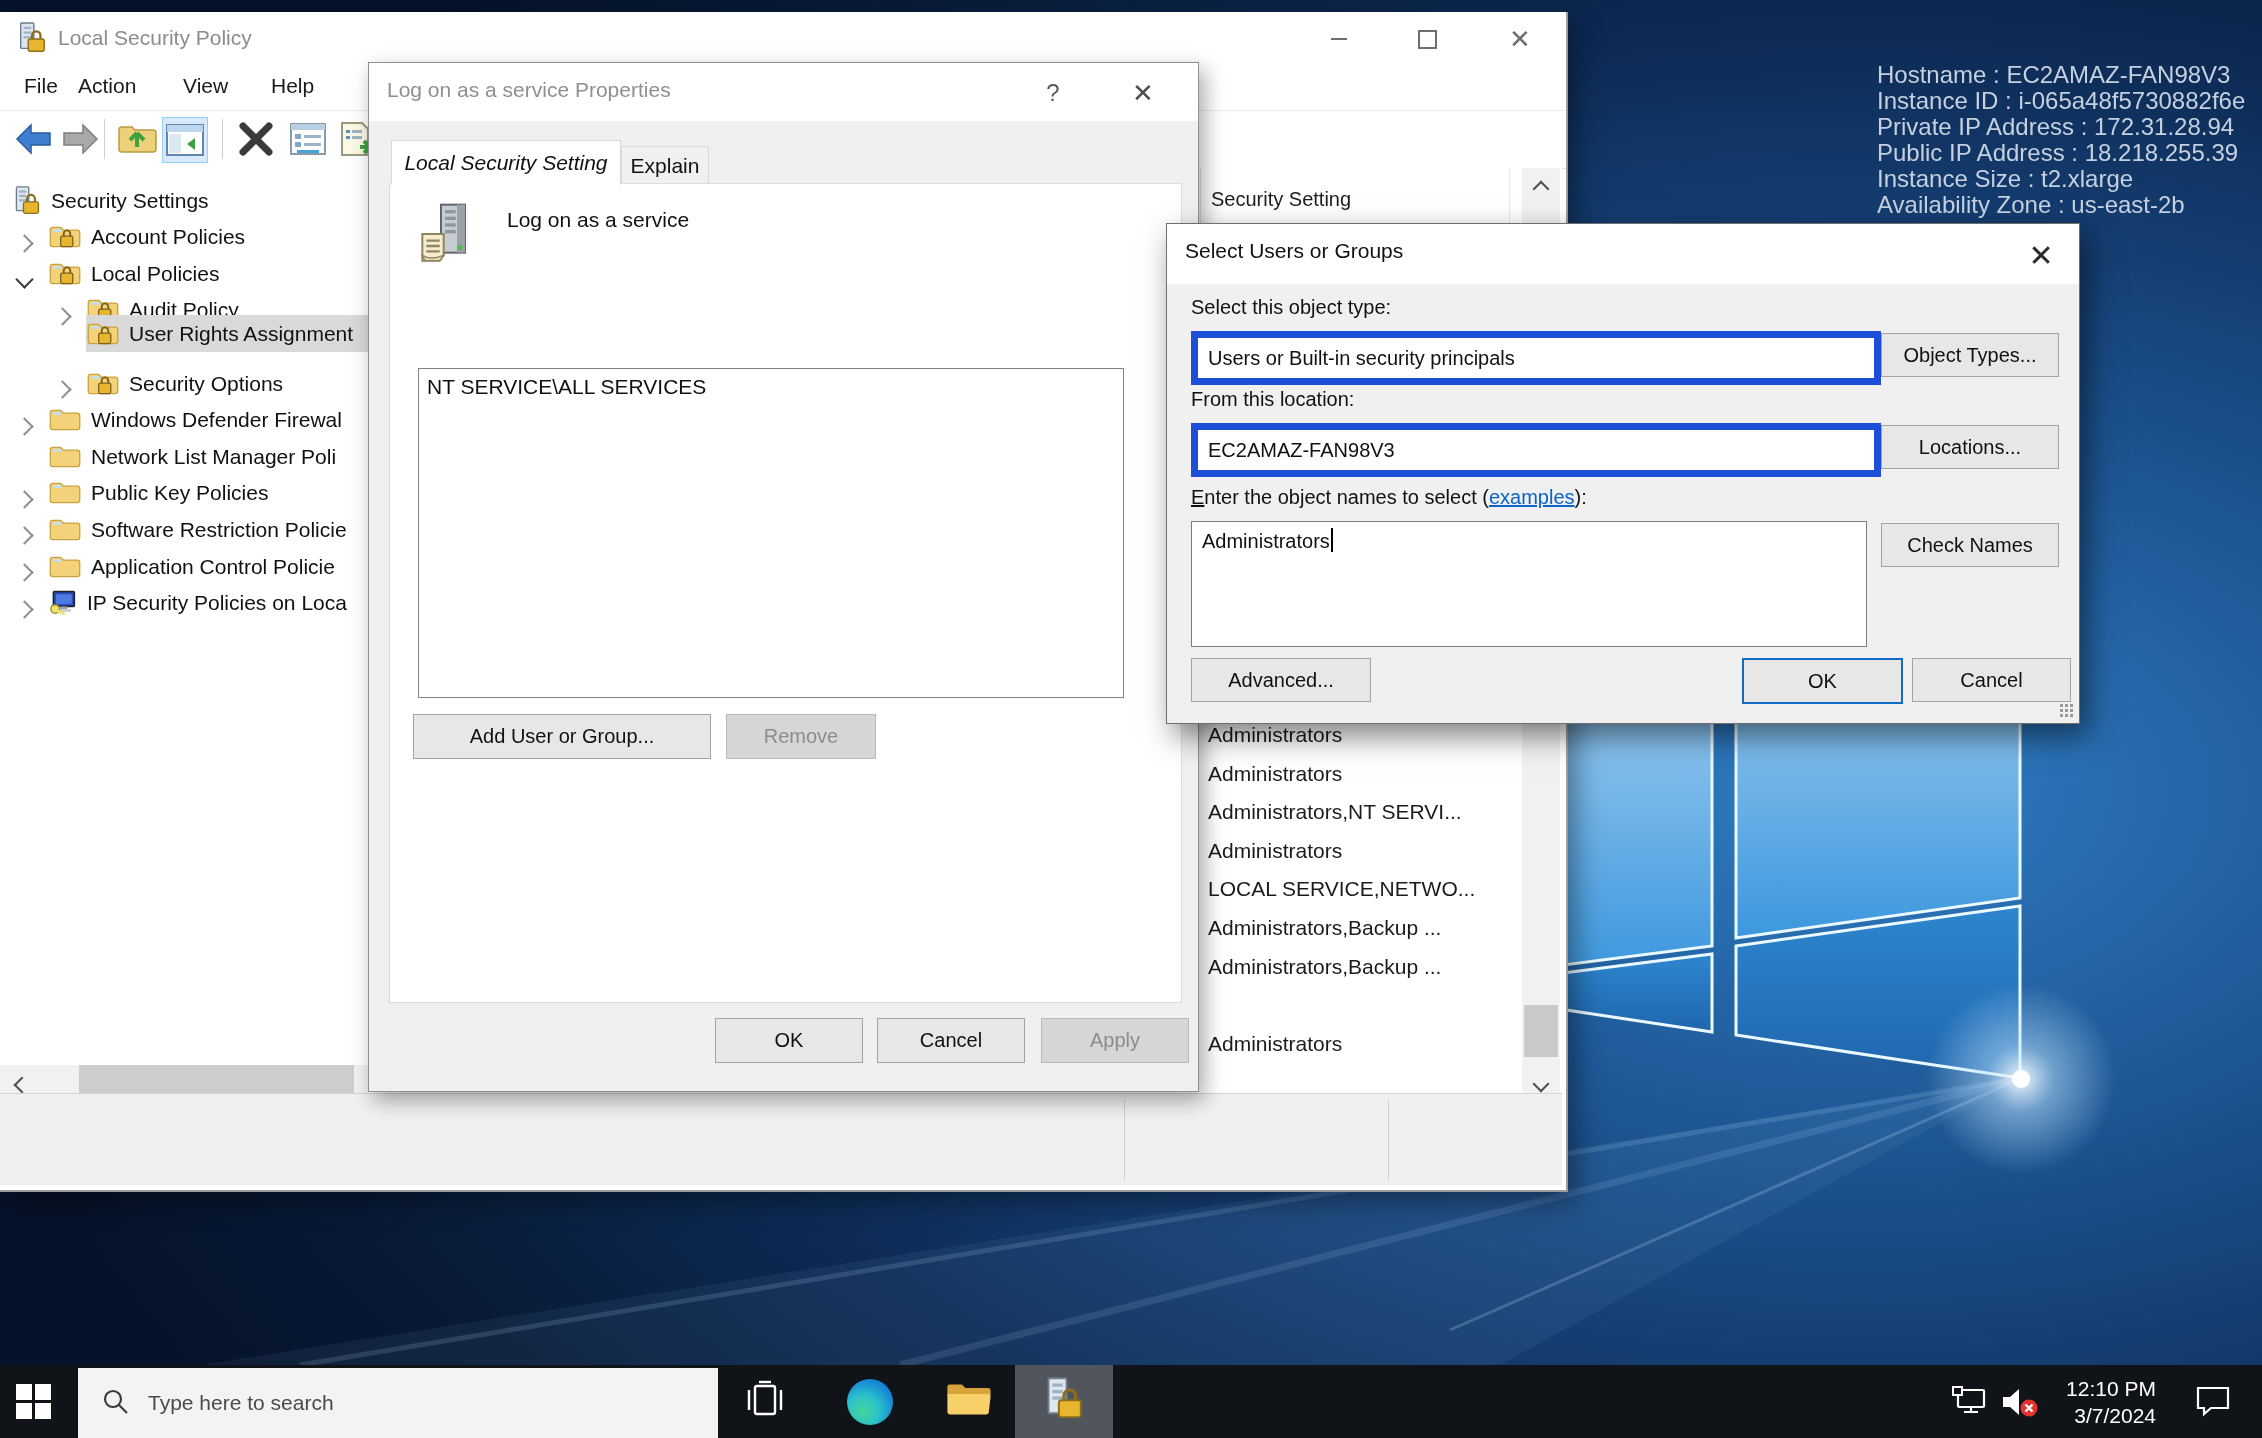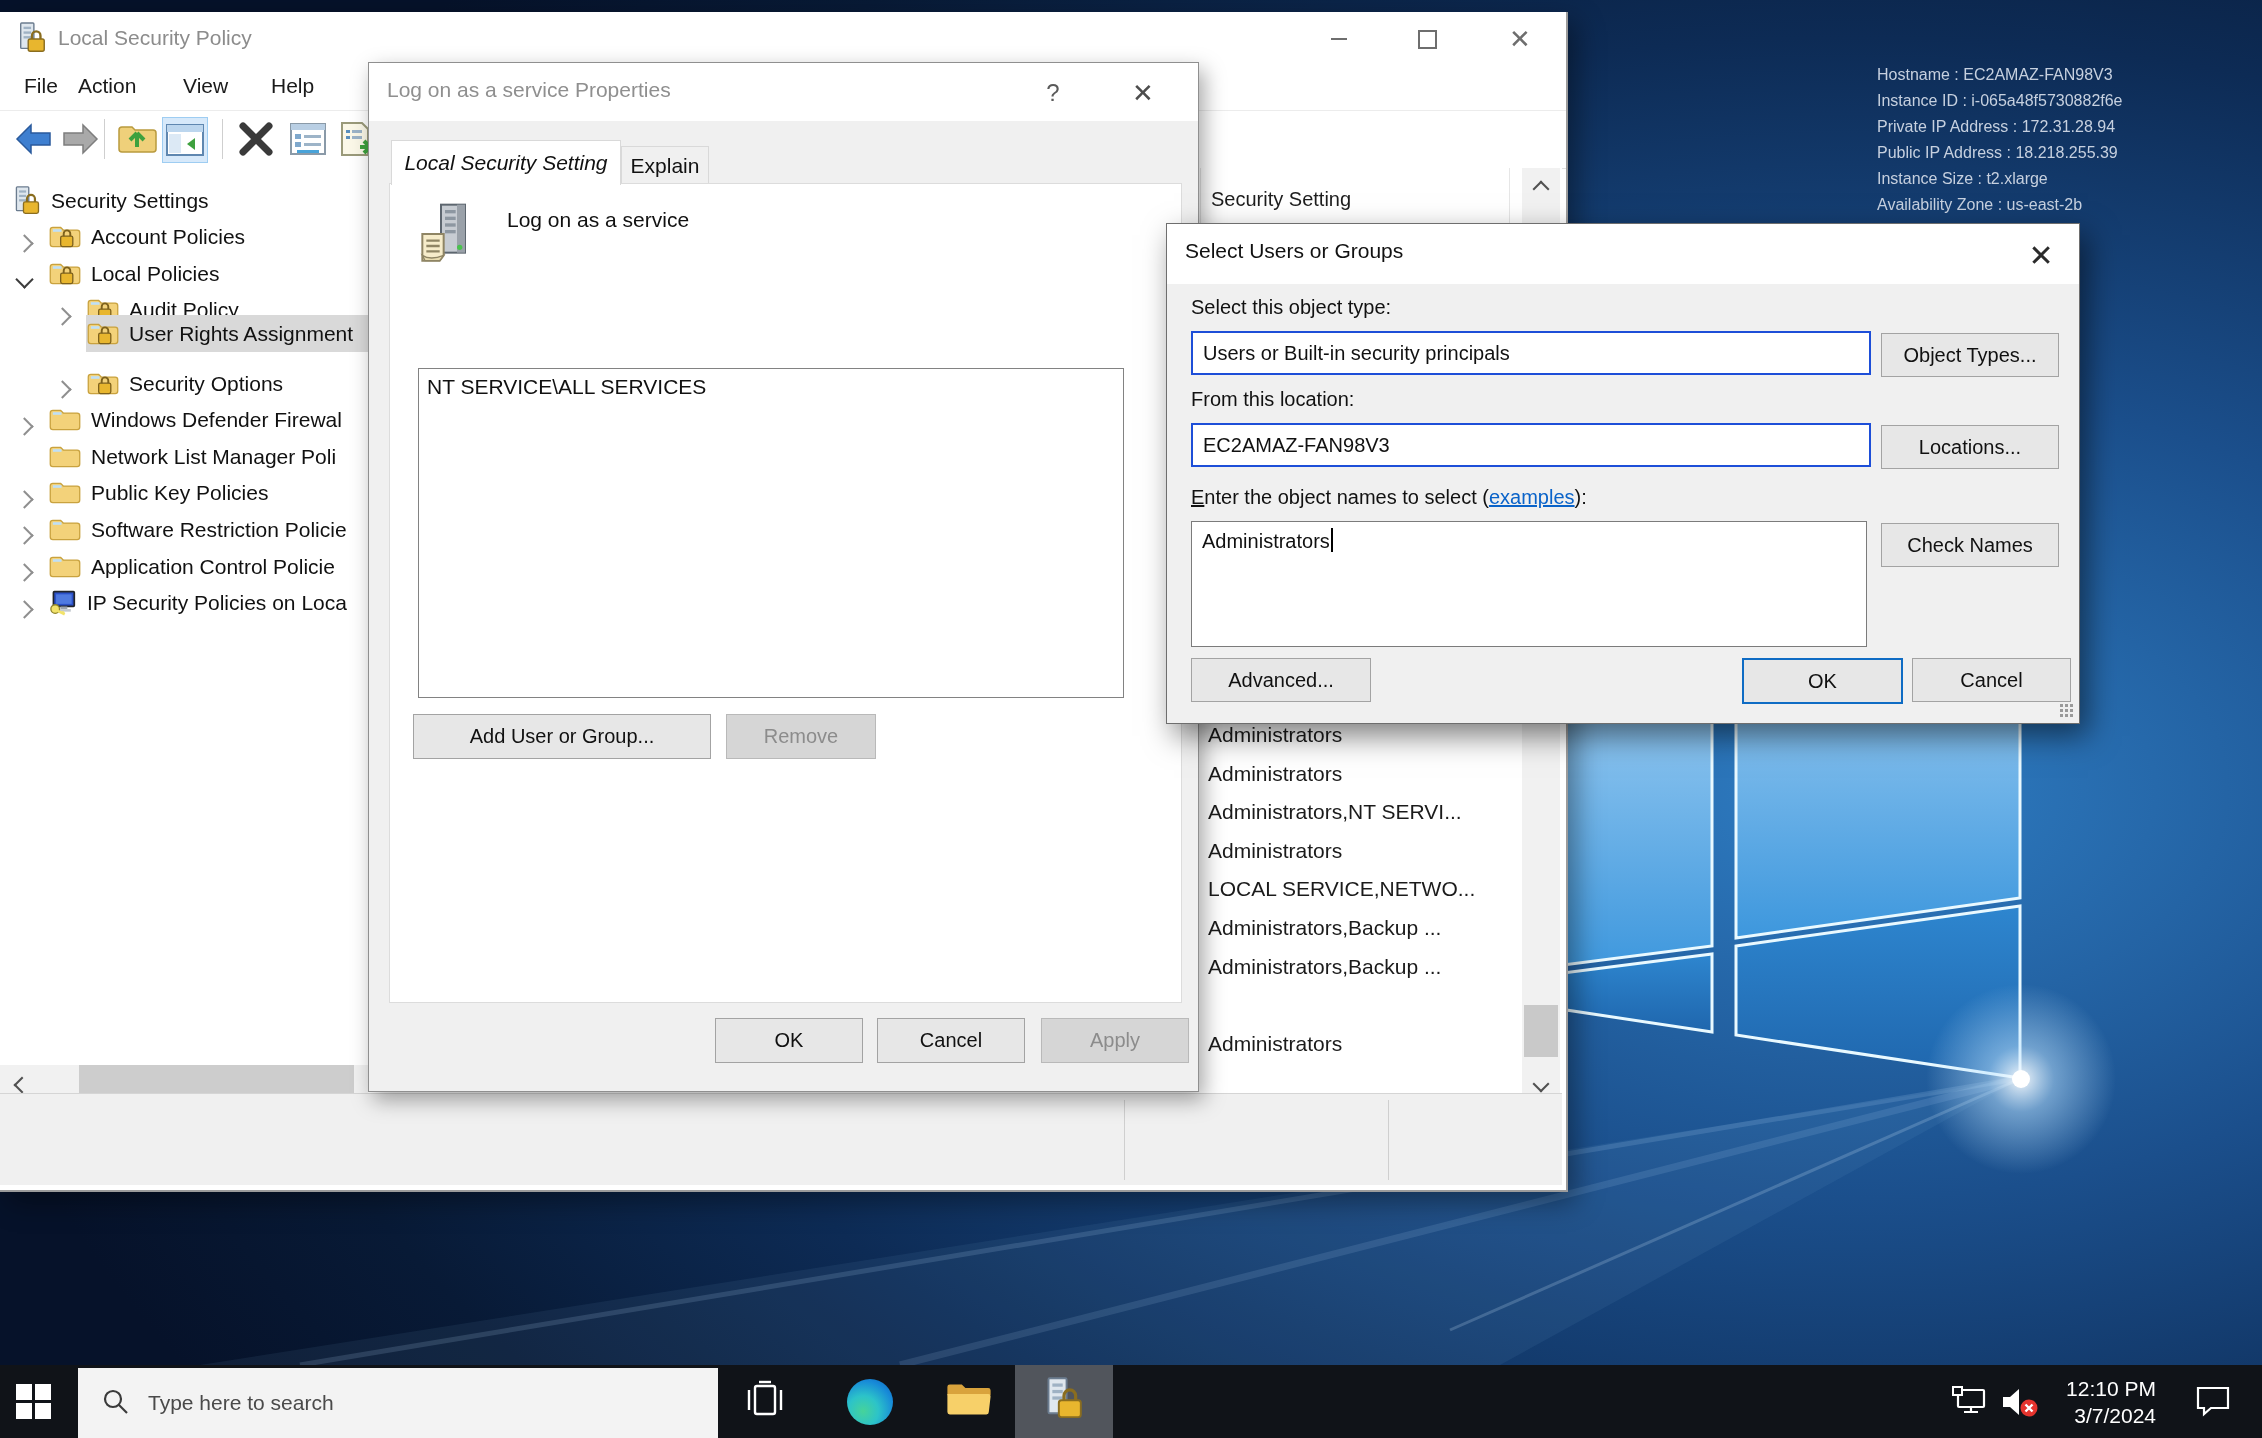--- a/index.html
+++ b/index.html
@@ -2,32 +2,32 @@
 <html><head>
 <meta charset="utf-8">
 <style>
   html,body{margin:0;padding:0;background:#000;}
   #root{position:relative;width:2262px;height:1438px;overflow:hidden;
         font-family:"Liberation Sans",sans-serif;color:#111;font-size:20px;}
   .abs{position:absolute;}
 
   
   #wallpaper{position:absolute;left:0;top:0;width:2262px;height:1365px;}
-  #instance-info{position:absolute;left:1877px;top:62px;color:#c6d0df;font-size:16px;line-height:26px;}
+  #instance-info{position:absolute;left:1877px;top:62px;color:#c6d0df;font-size:24px;line-height:26px;}
   .info-line{white-space:nowrap;}
 
   
   .window,.dialog{position:absolute;background:#f0f0f0;}
   .titlebar{position:absolute;left:0;top:0;right:0;background:#fff;}
   .title-text{position:absolute;white-space:nowrap;}
   .btn{position:absolute;background:#e7e7e7;border:1px solid #a3a3a3;display:flex;
        align-items:center;justify-content:center;font-size:20px;color:#111;cursor:default;}
   .btn.default{border:2px solid #0f6cc4;}
   .btn.disabled{background:#d6d6d6;border-color:#b9b9b9;color:#8c8c8c;}
-  .field{position:absolute;background:#fff;border:2px solid #1d4ed8;display:flex;
+  .field{position:absolute;background:#fff;border:7px solid #1d4ed8;display:flex;
          align-items:center;padding:0 10px;white-space:nowrap;overflow:hidden;}
   .lbl{position:absolute;white-space:nowrap;}
   .xglyph{font-size:26px;color:#4d4d4d;line-height:1;}
   .chev{display:inline-block;width:11px;height:11px;border-right:2px solid #8f8f8f;border-bottom:2px solid #8f8f8f;}
   .chev.right{transform:rotate(-45deg);}
   .chev.down{border-color:#3c3c3c;transform:rotate(45deg);}
   .scroll-chev{width:10px;height:10px;border-right:2px solid #505050;border-bottom:2px solid #505050;}
 
   
   #mmc{left:0;top:12px;width:1566px;height:1178px;background:#fff;

